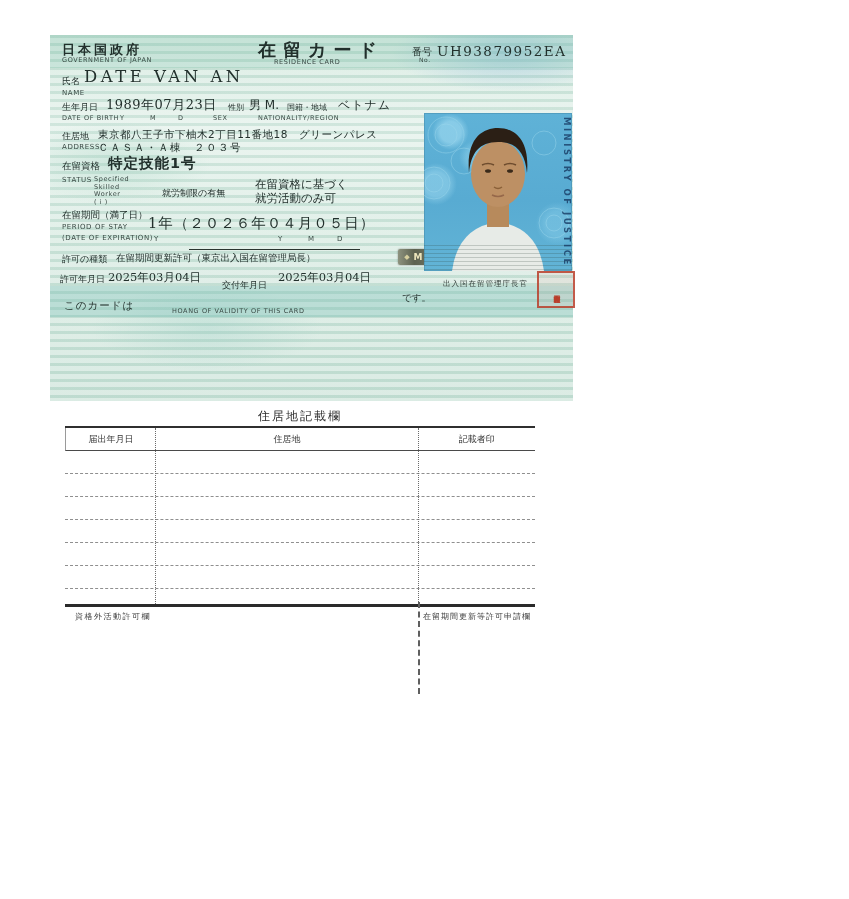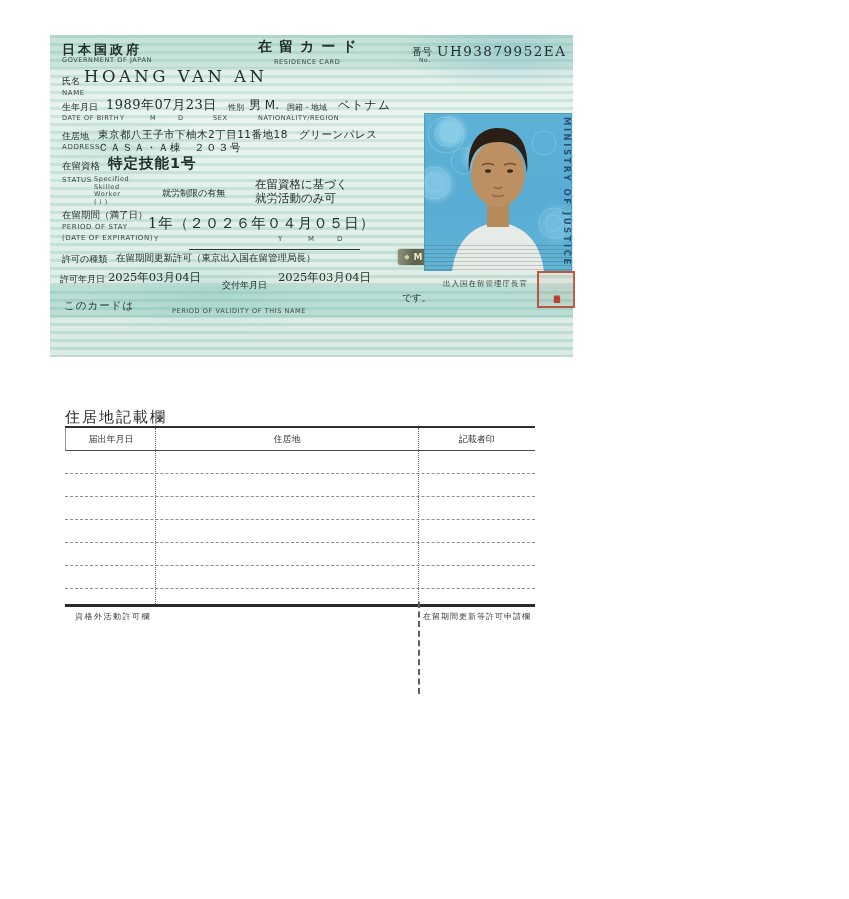--- a/index.html
+++ b/index.html
@@ -4,34 +4,34 @@
 <style>
   html,body{margin:0;padding:0;}
   body{background:#ffffff;font-family:"DejaVu Sans","Liberation Sans",sans-serif;color:#22302c;}
   .page{position:relative;width:849px;height:899px;background:#ffffff;overflow:hidden;}
   .abs{position:absolute;white-space:nowrap;}
   .sr{font-family:"DejaVu Serif","Liberation Serif",serif;}
   .en{letter-spacing:.6px;color:#3a4a45;}
 
   
   .card{
-    position:absolute;left:50px;top:35px;width:523px;height:322px;
+    position:absolute;left:50px;top:35px;width:523px;height:366px;
     background:
       radial-gradient(170px 55px at 88% 5%, rgba(125,180,215,.45), rgba(125,180,215,0) 70%),
       radial-gradient(140px 60px at 12% 35%, rgba(150,205,185,.30), rgba(150,205,185,0) 70%),
       radial-gradient(160px 60px at 30% 80%, rgba(140,200,190,.28), rgba(140,200,190,0) 72%),
       repeating-linear-gradient(180deg, rgba(115,175,155,.17) 0 3px, rgba(255,255,255,.28) 3px 8px),
       linear-gradient(180deg,#cfe6db 0%,#e3f1ea 25%,#d7eae1 55%,#cde4da 100%);
   }
   .band-top{position:absolute;left:0;top:0;width:100%;height:33px;background:rgba(120,190,170,.22);}
   .band-valid{position:absolute;left:0;top:251px;width:100%;height:31px;background:rgba(105,185,175,.30);}
 
   .gov-jp{left:12px;top:6px;font-size:13px;letter-spacing:3px;font-weight:bold;}
   .gov-en{left:12px;top:21px;font-size:6.5px;}
-  .title-jp{left:208px;top:3px;font-size:14px;letter-spacing:7px;font-weight:bold;}
+  .title-jp{left:208px;top:3px;font-size:18px;letter-spacing:7px;font-weight:bold;}
   .title-en{left:224px;top:23px;font-size:6.5px;}
   .num-lbl{left:362px;top:10px;font-size:10px;}
   .num-en{left:369px;top:21px;font-size:6px;}
   .num-val{left:387px;top:8px;font-size:13.5px;letter-spacing:1.5px;}
 
   .name-lbl{left:12px;top:40px;font-size:9px;}
   .name-val{left:34px;top:32px;font-size:16.5px;letter-spacing:3.5px;}
   .name-en{left:12px;top:54px;font-size:7px;}
 
   .dob-lbl{left:12px;top:66px;font-size:9px;}
@@ -98,21 +98,21 @@
     box-shadow:inset 0 0 0 1px rgba(60,120,150,.35);}
   .photo svg{display:block;}
   .moj-side{position:absolute;right:0px;top:4px;height:150px;writing-mode:vertical-rl;
     font-size:8.5px;letter-spacing:2.5px;color:#173a63;font-weight:bold;opacity:.8;}
   .photo-micro{position:absolute;left:0;bottom:0;width:100%;height:26px;
     background:repeating-linear-gradient(180deg, rgba(40,60,50,.35) 0 1px, rgba(255,255,255,0) 1px 4px);
     opacity:.6;}
 
   
   .addr-table{position:absolute;left:65px;top:408px;width:470px;}
-  .t-title{position:absolute;left:0;top:0;width:470px;text-align:left;font-size:15px;letter-spacing:2px;color:#2c2c2c;}
+  .t-title{position:absolute;left:0;top:0;width:470px;text-align:center;font-size:12px;letter-spacing:2px;color:#2c2c2c;}
   .t-box{position:absolute;left:0;top:18px;width:470px;height:176px;border-top:2px solid #2f2f2f;border-bottom:3px solid #2a2a2a;}
   .t-head{display:flex;height:22px;align-items:center;border-bottom:1px solid #4a4a4a;border-left:1px solid #9a9a9a;}
   .t-head .c{font-size:9px;text-align:center;color:#333;}
   .c1{width:90px;} .c2{width:263px;} .c3{width:117px;}
   .trow{height:22px;border-bottom:1px dashed #8f8f8f;}
   .trow:last-child{border-bottom:none;}
   .vline{position:absolute;top:0;bottom:0;border-left:1.5px dotted #6b6b6b;}
   .vline-a{left:90px;} .vline-b{left:353px;}
   .t-foot-left{position:absolute;left:10px;top:203px;font-size:8px;letter-spacing:1.5px;color:#3c3c3c;}
   .t-foot-right{position:absolute;left:358px;top:203px;font-size:8px;letter-spacing:1px;color:#3c3c3c;}
@@ -129,21 +129,21 @@
 
     <div class="abs gov-jp">日本国政府</div>
     <div class="abs gov-en en">GOVERNMENT OF JAPAN</div>
     <div class="abs title-jp">在留カード</div>
     <div class="abs title-en en">RESIDENCE CARD</div>
     <div class="abs num-lbl">番号</div>
     <div class="abs num-en en">No.</div>
     <div class="abs num-val sr">UH93879952EA</div>
 
     <div class="abs name-lbl">氏名</div>
-    <div class="abs name-val sr">HOANG VAN AN</div>
+    <div class="abs name-val sr">DATE VAN AN</div>
     <div class="abs name-en en">NAME</div>
 
     <div class="abs dob-lbl">生年月日</div>
     <div class="abs dob-val sr">1989年07月23日</div>
     <div class="abs sex-lbl">性別</div>
     <div class="abs sex-val">男 M.</div>
     <div class="abs nat-lbl">国籍・地域</div>
     <div class="abs nat-val">ベトナム</div>
 
     <div class="abs row-en en en-dob">DATE OF BIRTH</div>
@@ -193,21 +193,21 @@
     <div class="abs issue-lbl">交付年月日</div>
     <div class="abs issue-val sr">2025年03月04日</div>
 
     <div class="abs commissioner">出入国在留管理庁長官</div>
     <div class="abs seal">
       <span class="seal-txt">出入国在留管理庁長官印</span>
     </div>
 
     <div class="abs valid-prefix">このカードは</div>
     <div class="abs valid-suffix">です。</div>
-    <div class="abs valid-en en">PERIOD OF VALIDITY OF THIS NAME</div>
+    <div class="abs valid-en en">HOANG OF VALIDITY OF THIS CARD</div>
 
     <div class="photo">
       <svg viewBox="0 0 148 158" width="148" height="158">
         <g stroke="#9ed8ec" stroke-width="1" fill="none" opacity="0.45">
           <circle cx="22" cy="22" r="18"></circle>
             <circle cx="22" cy="22" r="11"></circle>
           <circle cx="10" cy="70" r="16"></circle>
             <circle cx="10" cy="70" r="9"></circle>
           <circle cx="40" cy="48" r="13"></circle>
           <circle cx="130" cy="110" r="15"></circle>

